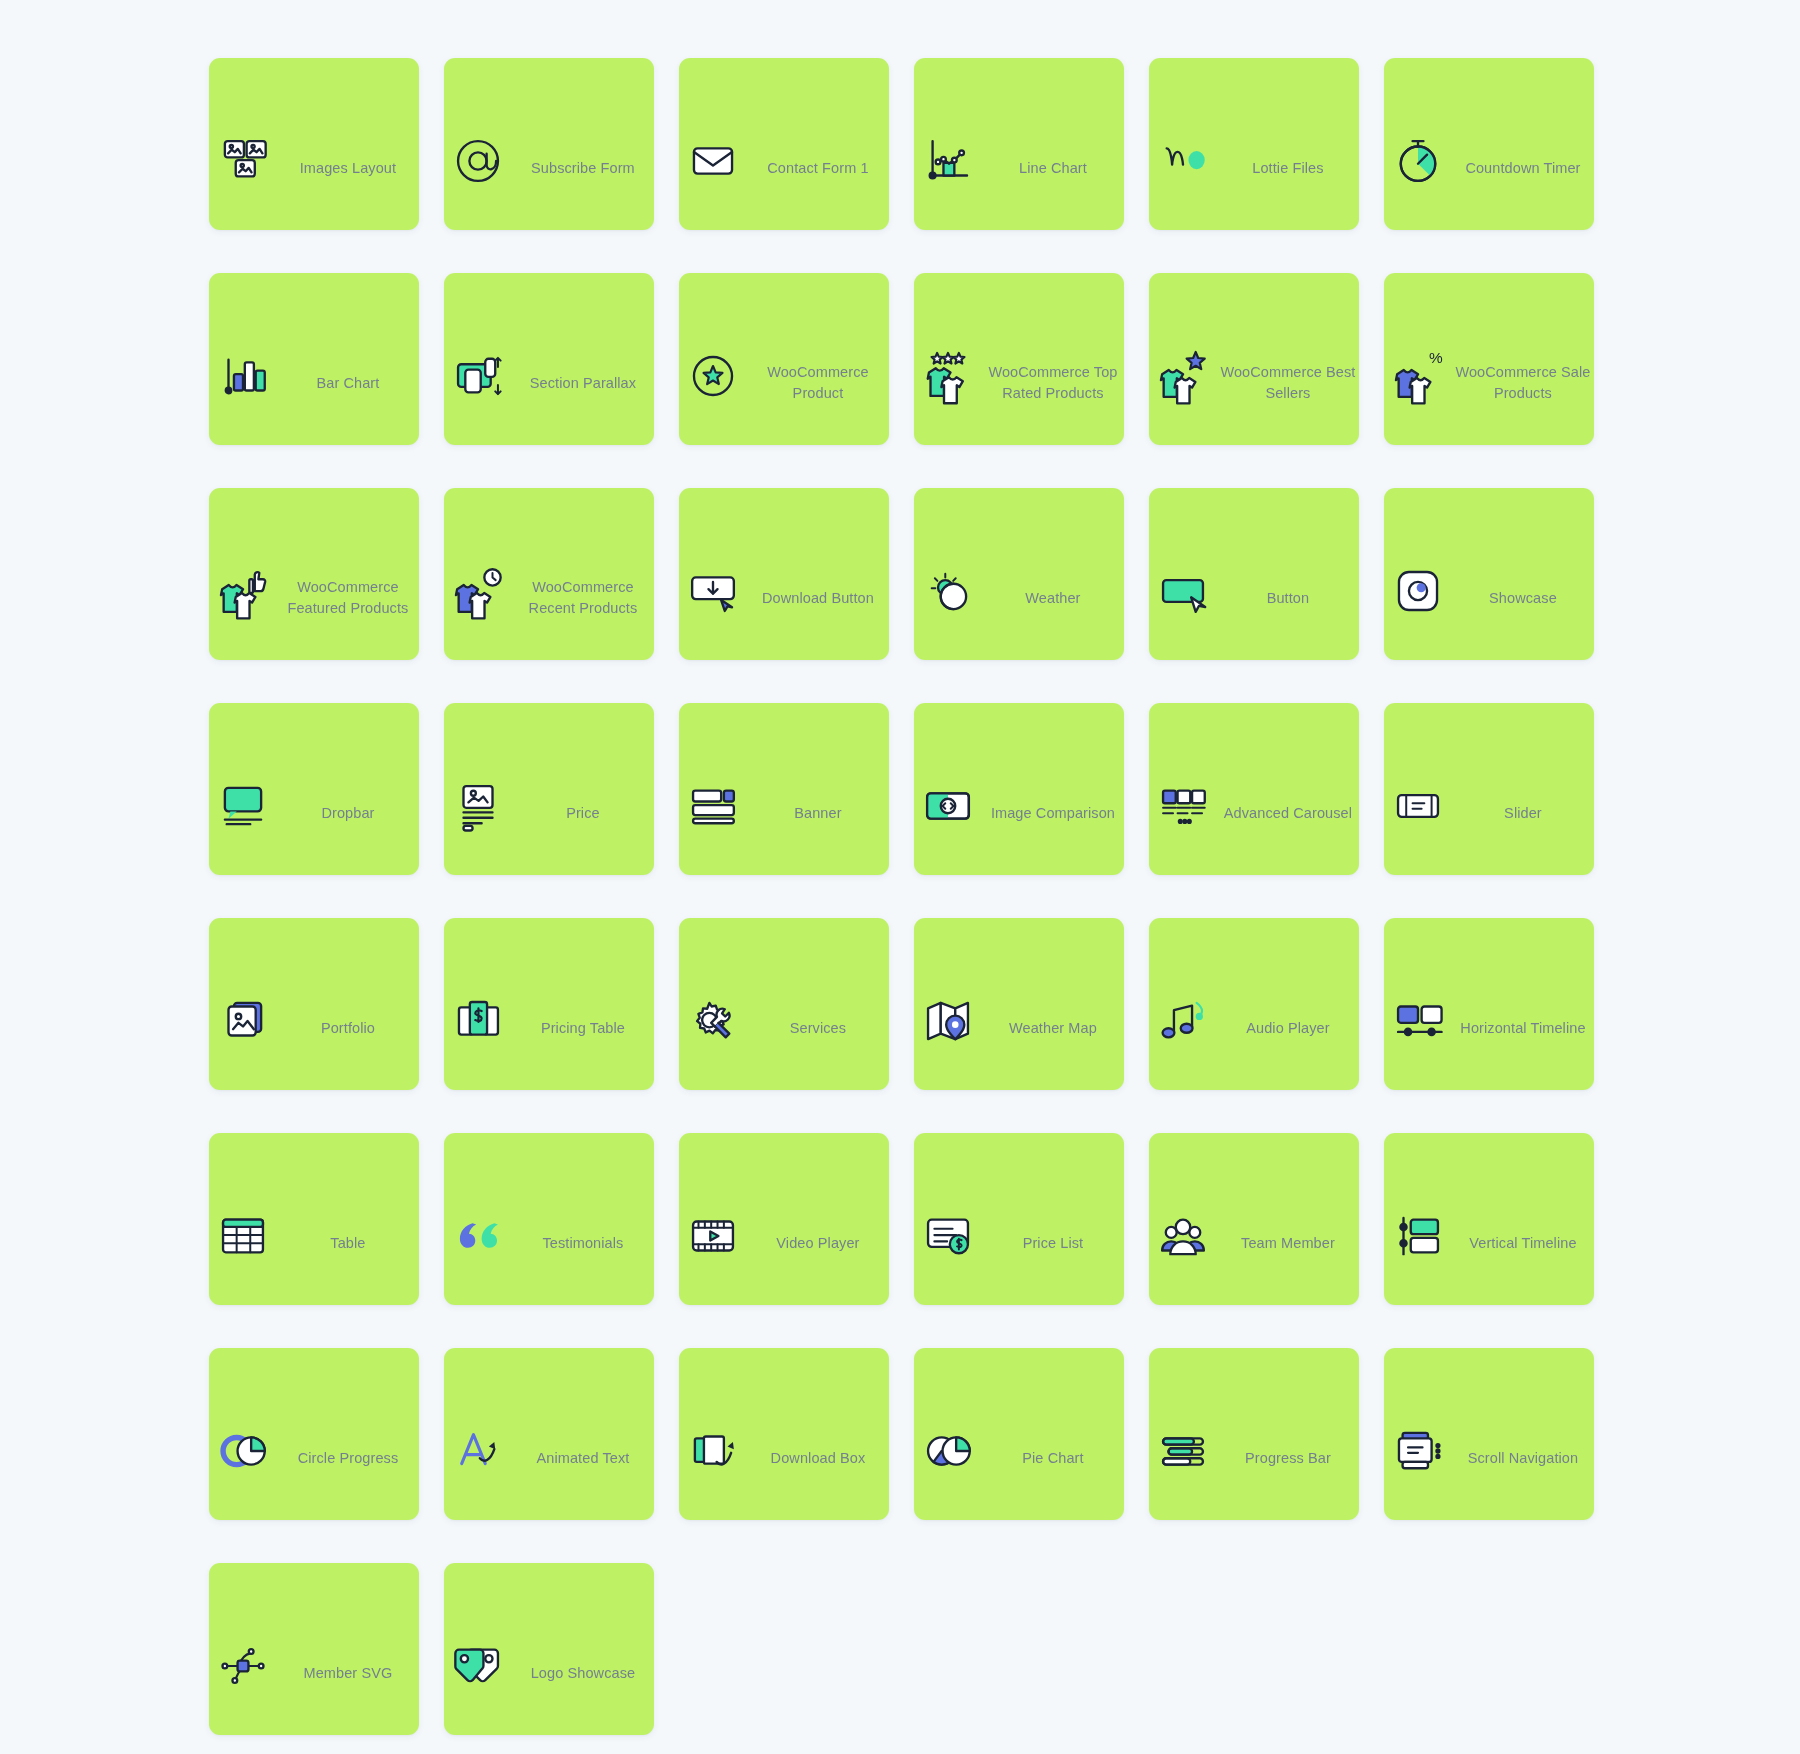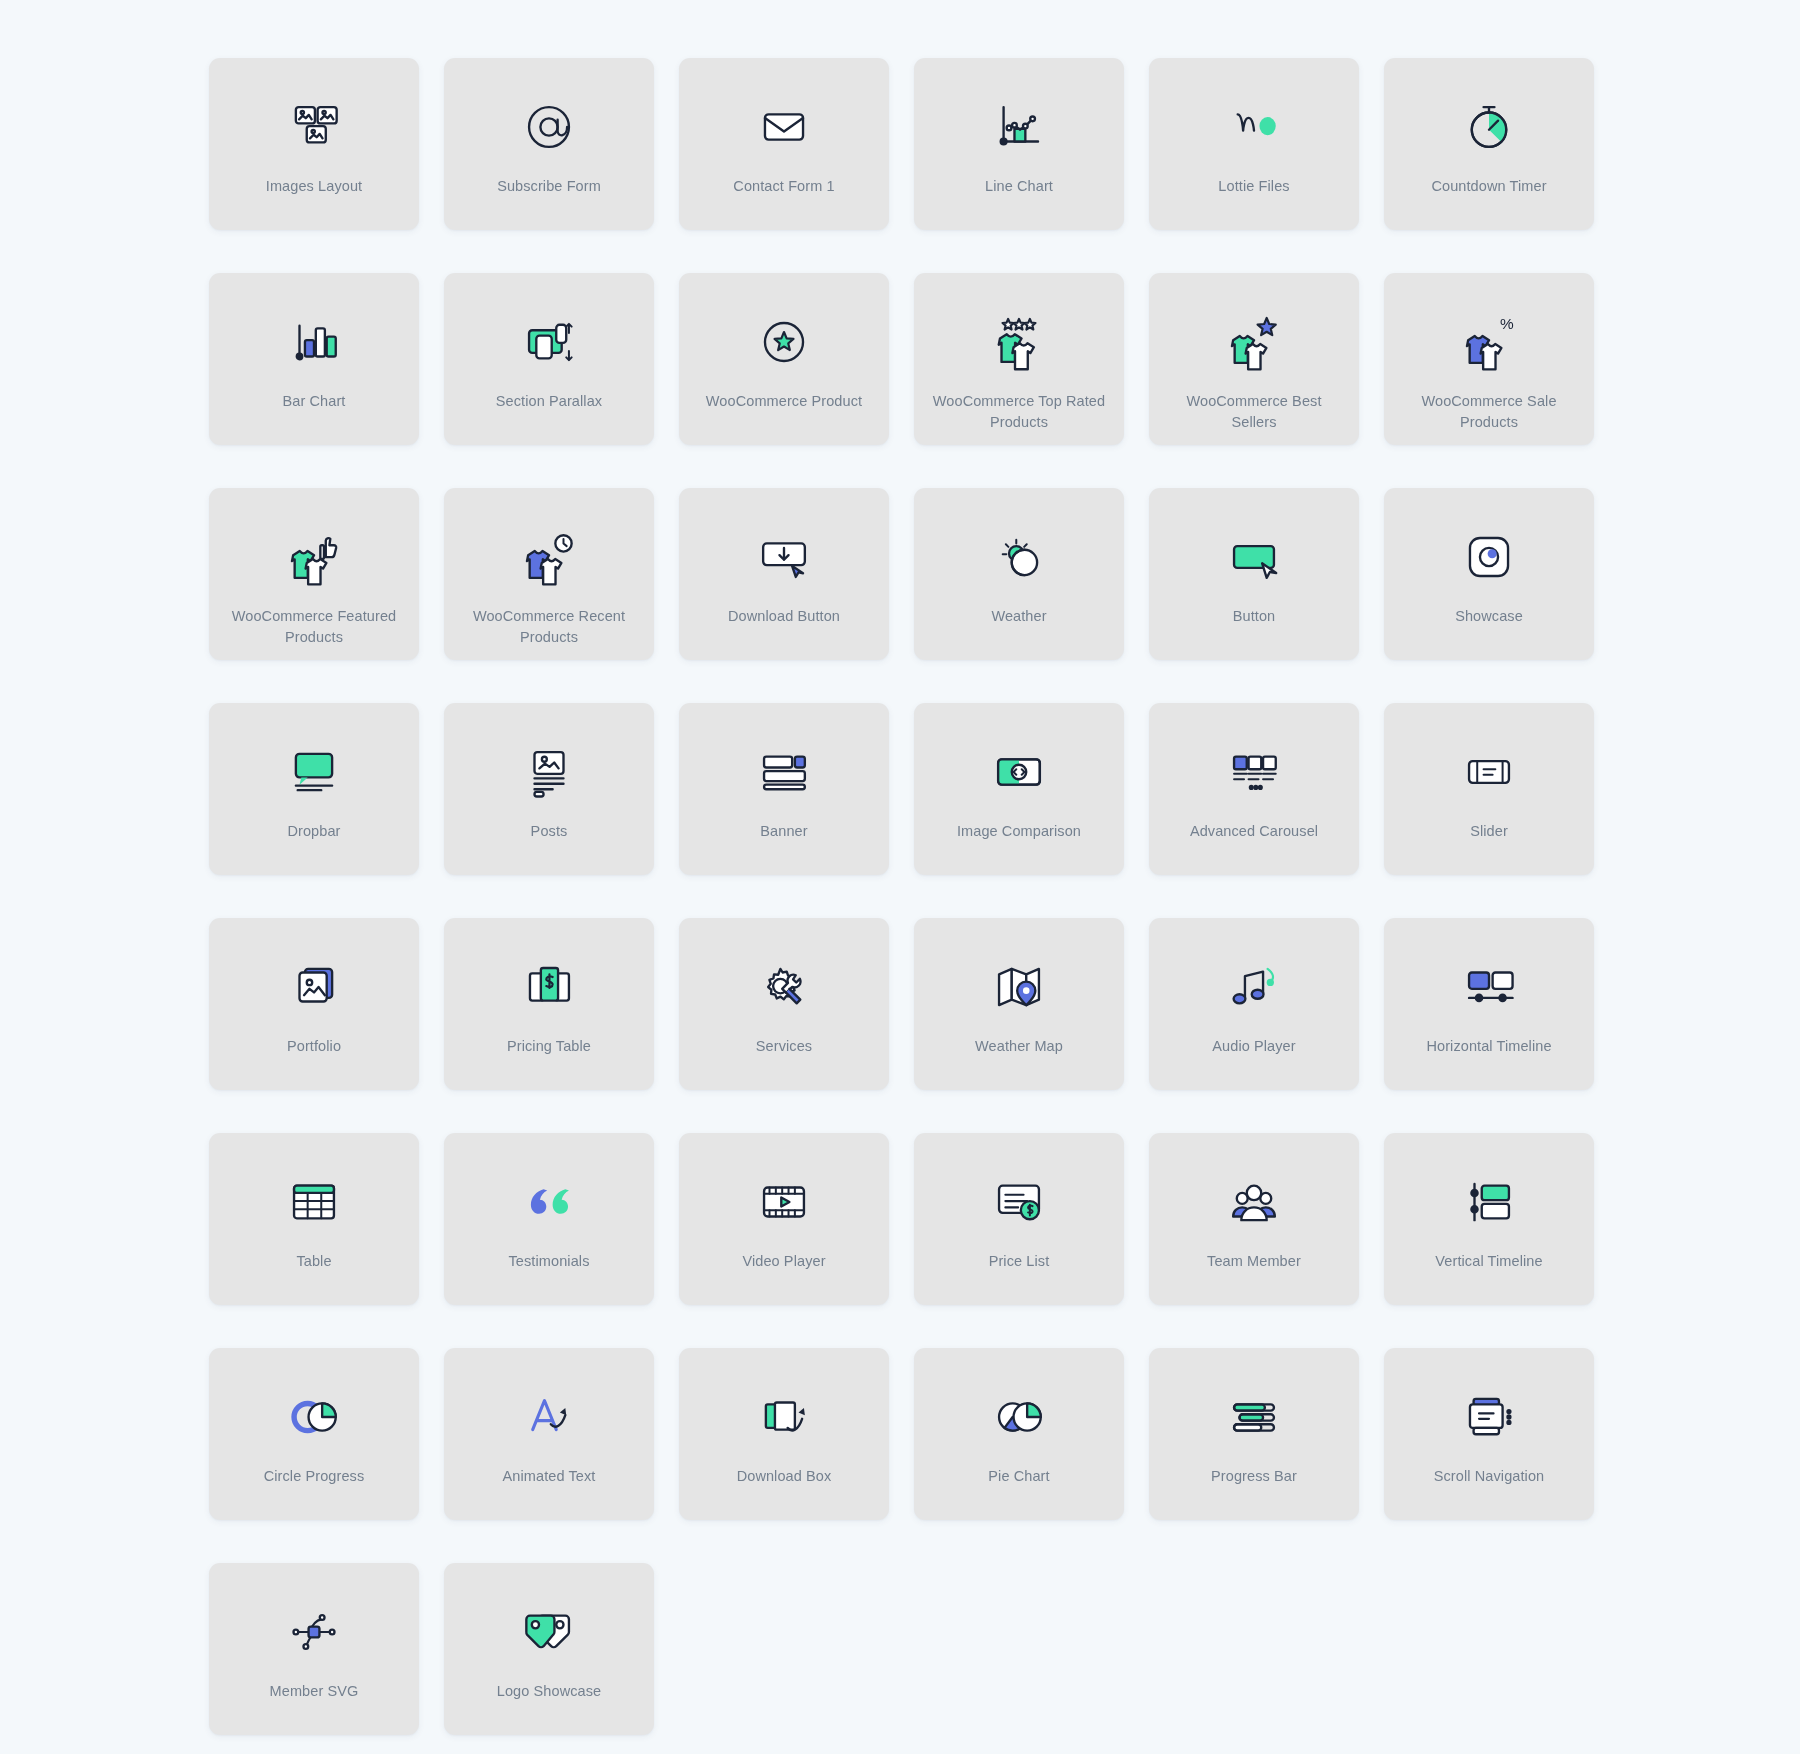--- a/index.html
+++ b/index.html
@@ -22,26 +22,26 @@
     display: grid;
     grid-template-columns: repeat(6, 210px);
     column-gap: 25px;
     row-gap: 24px;
     justify-content: start;
     margin-left: 30px;
   }
   .card {
     width: 210px;
     height: 172px;
-    background: #e5e5e5;
+    background: #bef264;
     border-radius: 11px;
     box-shadow: 0 2px 7px rgba(36, 52, 92, 0.055),
                 0 1px 2px rgba(36, 52, 92, 0.04);
     display: flex;
-    flex-direction: column;
+    flex-direction: row;
     align-items: center;
     justify-content: flex-start;
     padding-top: 34px;
     cursor: pointer;
   }
   .icon-wrap {
     width: 86px;
     height: 70px;
     display: flex;
     align-items: center;
@@ -275,21 +275,21 @@
       <div class="card">
         <div class="icon-wrap">
           <svg width="58" height="58" viewBox="0 0 64 64" fill="none" stroke="#1b2437" stroke-width="2.6" stroke-linecap="round" stroke-linejoin="round">
             <rect x="16" y="10" width="32" height="24" rx="3" fill="#fff"></rect>
             <circle cx="26.880000000000003" cy="17.92" r="2.72" fill="none"></circle>
             <path d="M21.44 28 l6.08 -5.28 l5.12 3.5999999999999996 l5.12 -4.800000000000001 l4.8 6.48" fill="none"></path>
             <path d="M16 39h32M16 45h32M16 51h20" fill="none"></path>
             <rect x="16" y="54" width="10" height="5" rx="2.5" fill="#fff"></rect>
           </svg>
         </div>
-        <div class="card-label">Posts</div>
+        <div class="card-label">Price</div>
       </div>
       <div class="card">
         <div class="icon-wrap">
           <svg width="58" height="58" viewBox="0 0 64 64" fill="none" stroke="#1b2437" stroke-width="2.6" stroke-linecap="round" stroke-linejoin="round">
             <rect x="10" y="15" width="31" height="12" rx="2.5" fill="#fff"></rect>
             <rect x="44" y="15" width="11" height="12" rx="2.5" fill="#5c72e0"></rect>
             <rect x="10" y="31" width="45" height="11" rx="2.5" fill="#fff"></rect>
             <rect x="10" y="46" width="45" height="5" rx="2.5" fill="#fff"></rect>
           </svg>
         </div>

